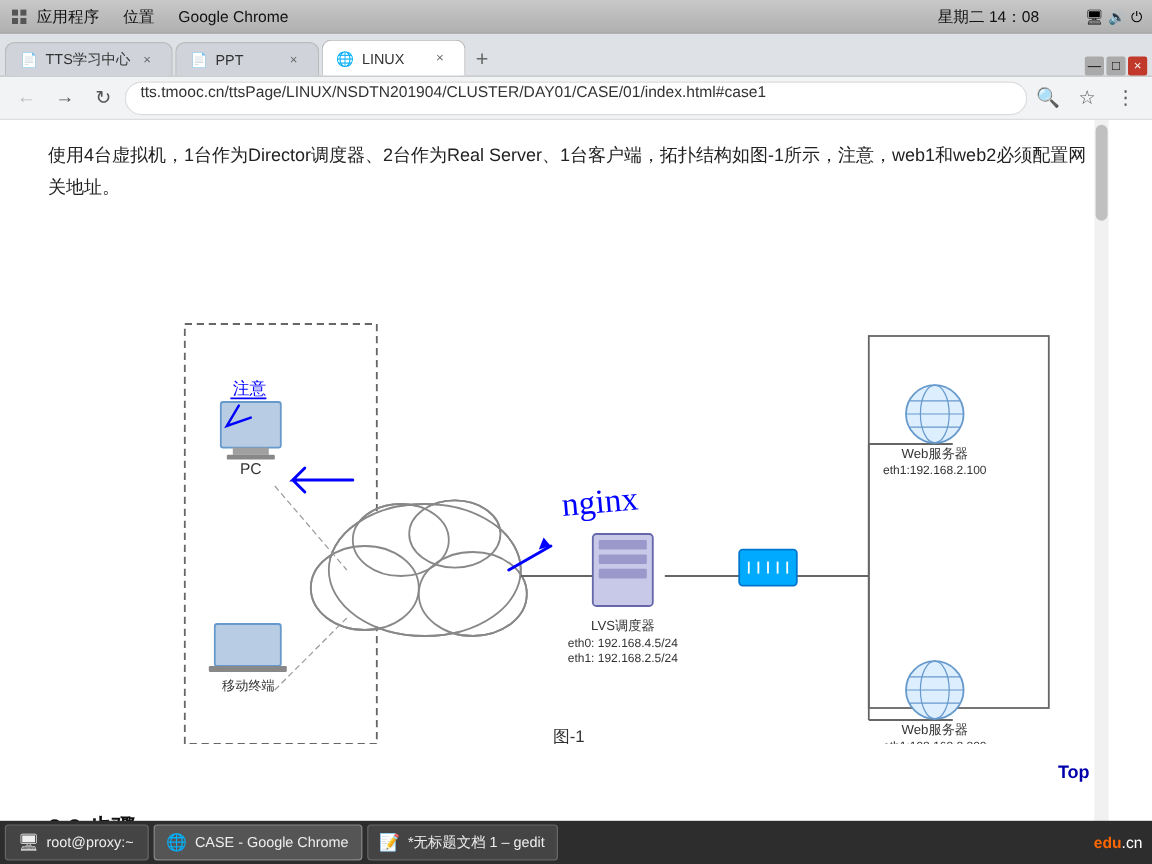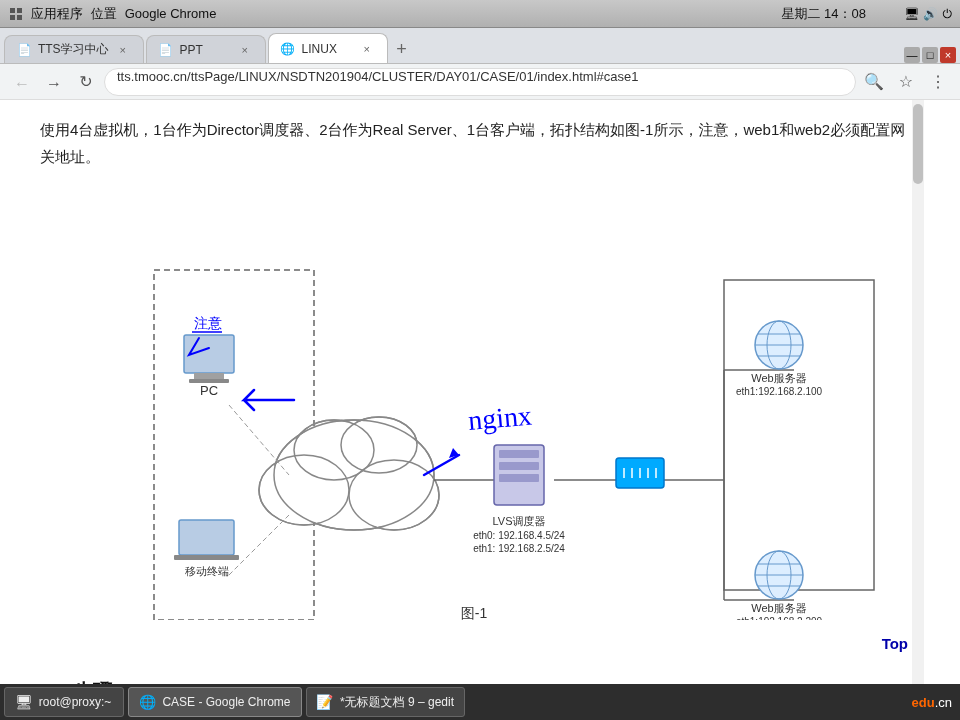--- a/index.html
+++ b/index.html
@@ -5,21 +5,21 @@
     * { margin: 0; padding: 0; box-sizing: border-box; }
     body { width: 960px; height: 720px; overflow: hidden; background: #fff; font-family: 'SimSun', 'Microsoft YaHei', sans-serif; font-size: 14px; }
 
     
     .os-topbar {
       height: 28px;
       background: linear-gradient(to bottom, #c8c8c8, #b0b0b0);
       display: flex;
       align-items: center;
       padding: 0 8px;
-      gap: 8px;
+      gap: 20px;
       border-bottom: 1px solid #888;
       position: relative;
     }
     .os-topbar-item {
       font-size: 13px;
       color: #111;
       cursor: default;
     }
     .os-topbar-time {
       position: absolute;
@@ -428,19 +428,19 @@
   <div class="taskbar-item">
     <span style="font-size:14px;">🖥</span>
     <span>root@proxy:~</span>
   </div>
   <div class="taskbar-item active" style="margin-left:2px;">
     <span style="font-size:14px;">🌐</span>
     <span>CASE - Google Chrome</span>
   </div>
   <div class="taskbar-item" style="margin-left:2px;">
     <span style="font-size:14px;">📝</span>
-    <span>*无标题文档 9 – gedit</span>
+    <span>*无标题文档 1 – gedit</span>
   </div>
   <div class="taskbar-brand">
     <span style="color:#ff6600;font-weight:bold;font-size:13px;">edu</span>
       <span style="color:#fff;font-size:13px;">.cn</span>
   </div>
 </div>
 
 </body></html>

